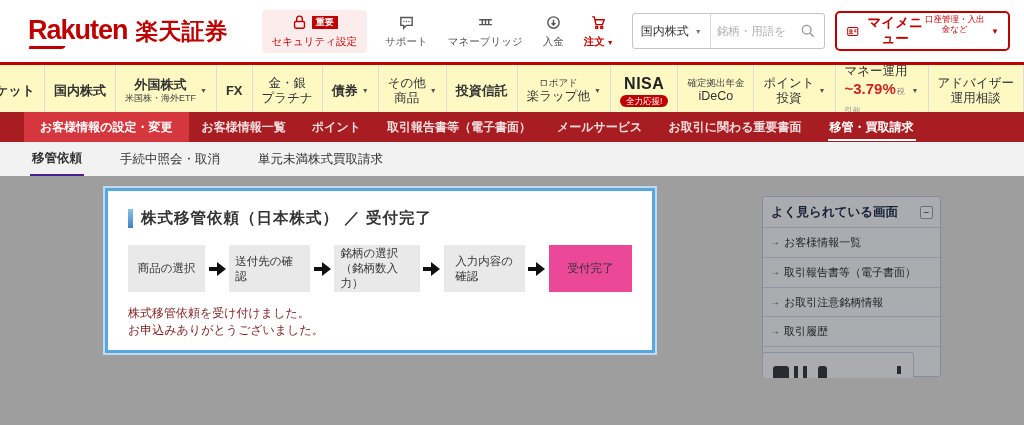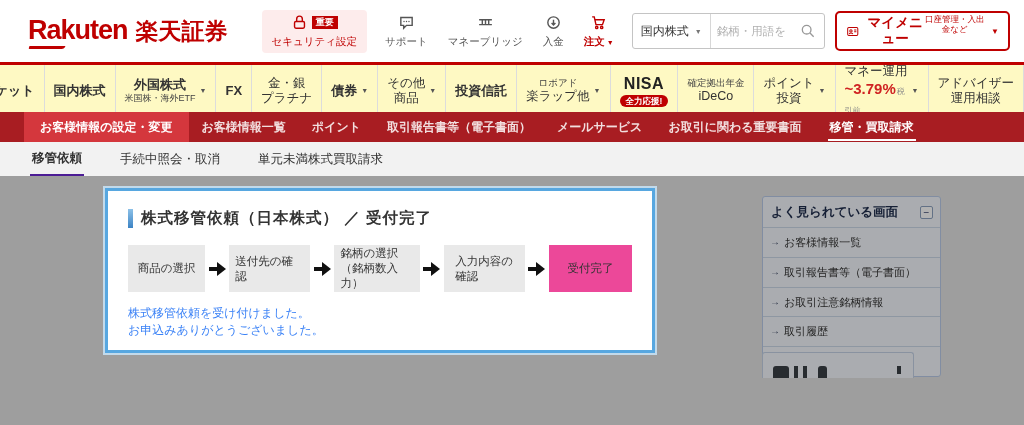--- a/index.html
+++ b/index.html
@@ -44,21 +44,21 @@
   .gnav { position:absolute; left:0; top:62px; width:1024px; height:54px; background:#fef9c3; border-top:3px solid #bf0000; display:flex; align-items:stretch; padding-left:22px;justify-content:flex-end; }
   .g-item { display:flex; align-items:center; gap:4px; padding:0 9px; border-right:1px solid #dcdcdc; cursor:pointer; }
   .g-item:first-child { border-left:1px solid #dcdcdc; }
   .g-col { display:flex; flex-direction:column; align-items:center; line-height:1.2; }
   .g-main { font-size:13px; font-weight:bold; color:#333; white-space:nowrap; }
   .g-sub { font-size:9px; color:#444; white-space:nowrap; }
   .g-small { font-size:9.5px; color:#444; white-space:nowrap; }
   .g-big { font-size:12.5px; font-weight:normal; color:#333; white-space:nowrap; }
   .g-caret { font-size:7px; color:#555; }
   .nisa-main { font-size:16px; font-weight:bold; color:#222; letter-spacing:0.5px; }
-  .nisa-badge { background:#bf0000; color:#fff; font-size:8.5px; font-weight:bold; padding:1px 6px; border-radius:7px; margin-top:1px; white-space:nowrap; }
+  .nisa-badge { background:#bf0000; color:#fff; font-size:8.5px; font-weight:normal; padding:1px 6px; border-radius:7px; margin-top:1px; white-space:nowrap; }
   .g-rate { font-size:15px; font-weight:bold; color:#cf2222; white-space:nowrap; }
   .g-rate-note { font-size:8px; color:#888; margin-left:1px; }
 
   
   .abar { position:absolute; left:0; top:112px; width:1024px; height:30px; background:#a81d22; display:flex; align-items:stretch; padding-left:24px; }
   .a-item { display:flex; align-items:center; padding:0 13px; font-size:12px; font-weight:bold; color:#f2dede; cursor:pointer; white-space:nowrap; }
   .a-item.active-bg { background:#d4373d; color:#fff; padding:0 16px; }
   .a-item.current { color:#fff; }
   .a-item.current .a-label { border-bottom:2px solid #fff; padding:5px 2px 3px; }
 
@@ -76,21 +76,21 @@
   .p-title { display:flex; align-items:center; gap:8px; font-size:15.5px; font-weight:600; color:#333; letter-spacing:1px; }
   .tbar { width:5px; height:19px; background:linear-gradient(180deg,#8cc1e8,#3c83c4); flex:none; }
   .flow { display:flex; align-items:center; margin-top:16px; }
   .step { height:47px; background:#e9e9e9; color:#333; font-size:11.5px; display:flex; align-items:center; justify-content:center; text-align:left; white-space:pre-line; line-height:1.3; padding:4px 6px; }
   .step.w1 { width:78px; } .step.w2 { width:82px; } .step.w3 { width:86px; } .step.w4 { width:82px; } .step.w5 { width:84px; }
   .step.current { background:#ec4899; }
   .flow-arrow { width:24px; display:flex; align-items:center; justify-content:center; flex:none; }
   .arr { position:relative; width:17px; height:14px; }
   .arr::before { content:''; position:absolute; left:0; top:5px; width:9px; height:4px; background:#111; }
   .arr::after { content:''; position:absolute; right:0; top:0; width:0; height:0; border-left:9px solid #111; border-top:7px solid transparent; border-bottom:7px solid transparent; }
-  .msg { margin-top:13px; font-size:12px; color:#3b82f6; line-height:17px; }
+  .msg { margin-top:13px; font-size:12px; color:#7f1d1d; line-height:17px; }
 
   
   .side { position:absolute; left:762px; top:20px; width:179px; background:#f4f7fc; border:1px solid #b9cbe8; border-radius:3px; z-index:5; }
   .side-hd { display:flex; align-items:center; justify-content:space-between; padding:7px 7px 6px 8px; }
   .side-title { font-size:12.5px; font-weight:bold; color:#1f2d4d; white-space:nowrap; }
   .min-btn { width:13px; height:13px; border:1px solid #8fa3c0; background:#fff; color:#33406a; font-size:10px; line-height:11px; text-align:center; border-radius:2px; cursor:pointer; flex:none; }
   .side-link { display:flex; align-items:flex-start; gap:4px; padding:8px 6px 7px 7px; border-top:1px solid #ccd8e8; font-size:11px; color:#333; cursor:pointer; line-height:1.25; }
   .link-arrow { color:#44506b; font-size:10px; flex:none; }
   .side-partial { position:absolute; left:762px; top:176px; width:152px; height:26px; background:#f4f7fc; border:1px solid #c4d2e6; border-bottom:none; border-radius:3px 3px 0 0; z-index:5; overflow:hidden; padding:13px 10px 0; }
   .stub { display:flex; align-items:flex-start; gap:5px; }

